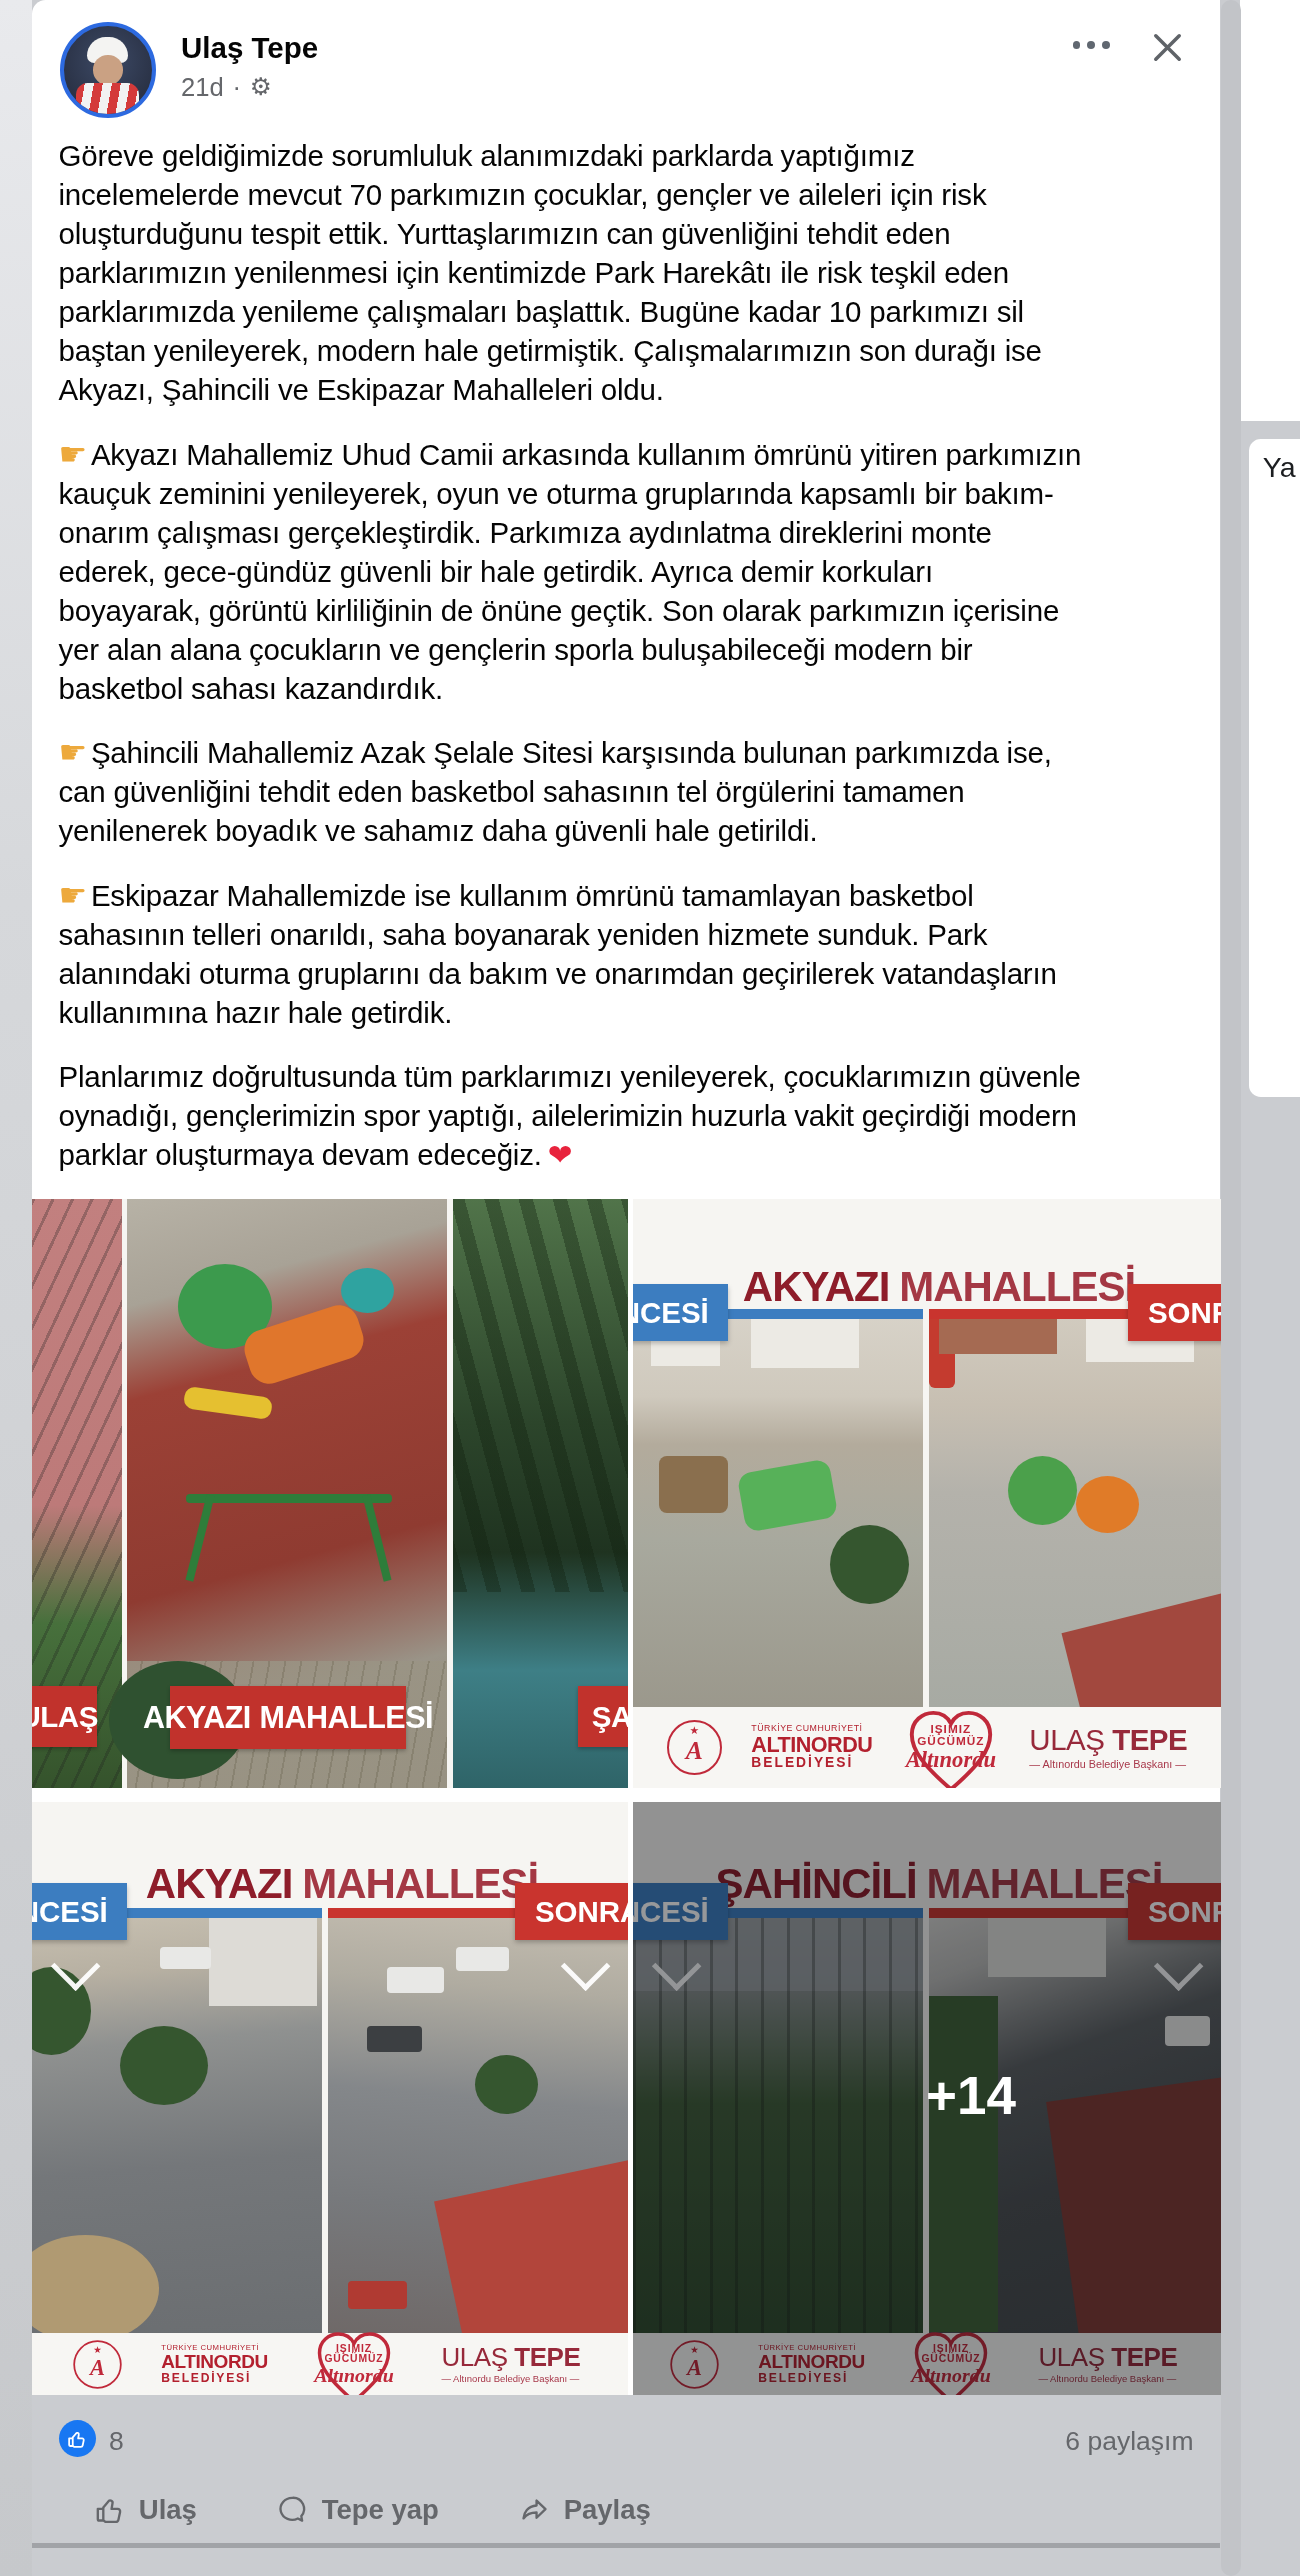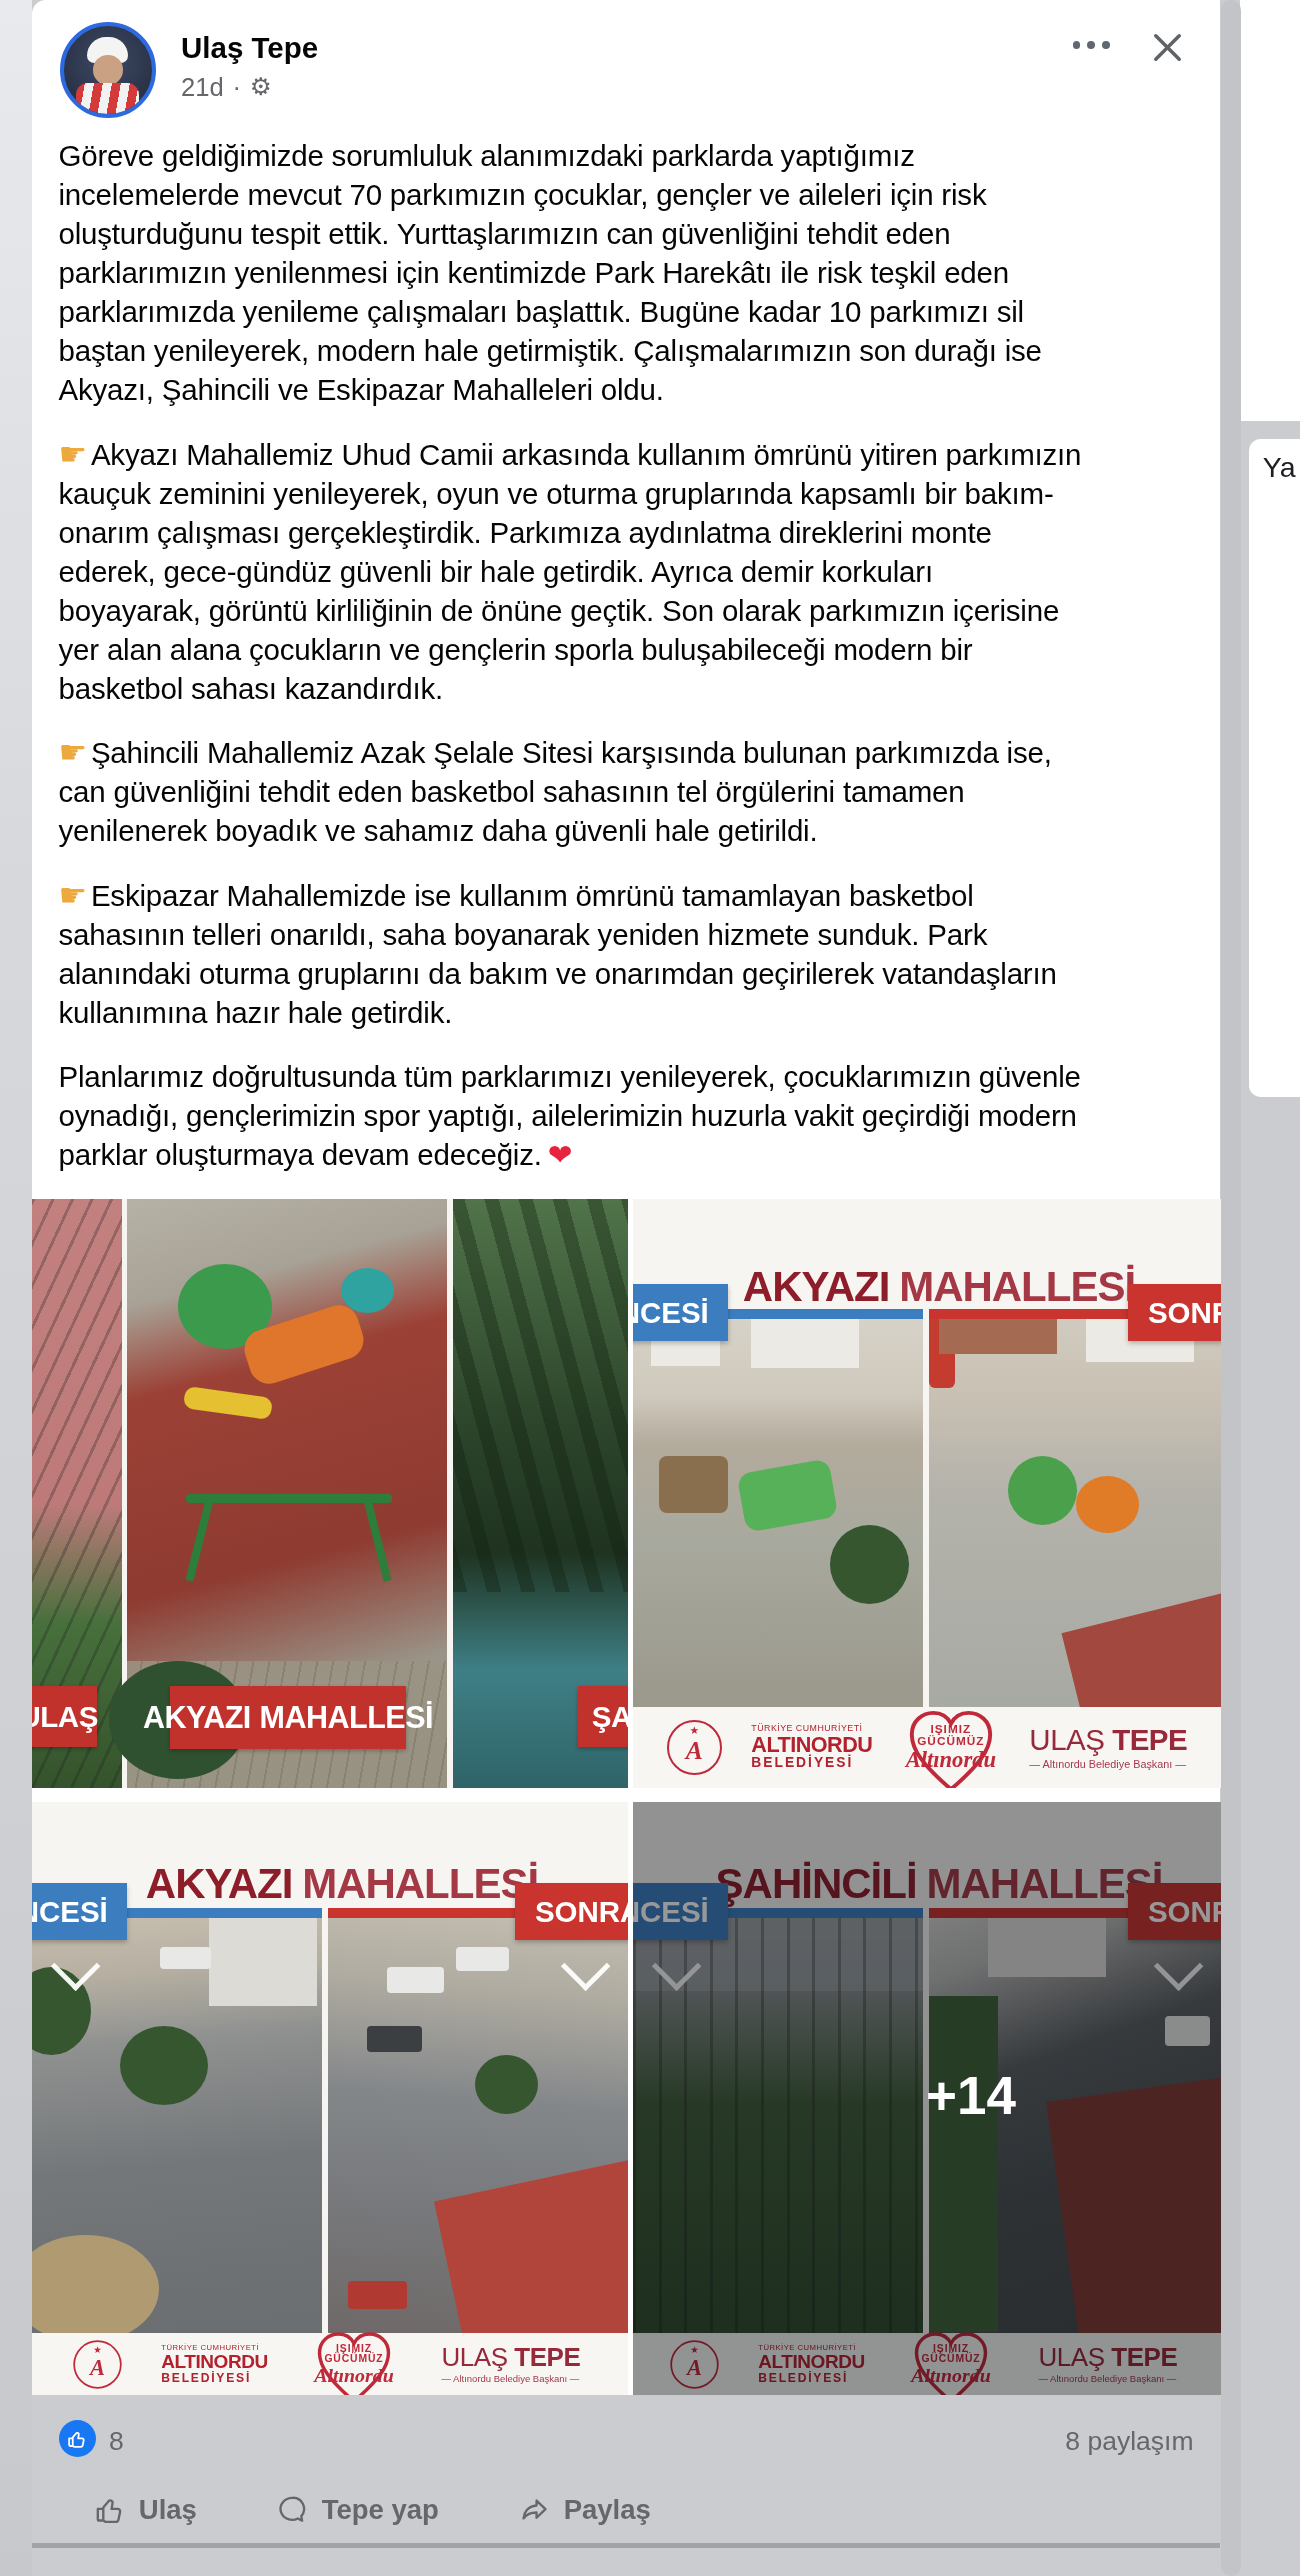--- a/index.html
+++ b/index.html
@@ -421,21 +421,21 @@
         <div class="more-count">+14</div>
       </div>
     </div>
 
     <div class="like-badge">
       <svg width="21.6" height="21.6" viewBox="0 0 24 24">
         <path d="M7.5 10.5v9.5M3.5 11.5h4v8.5h-3a1 1 0 0 1-1-1v-7.5zm4 8.3 1.5 1.2h7.5a2 2 0 0 0 2-1.6l1.2-5.6a1.8 1.8 0 0 0-1.8-2.2h-4.4l.7-4.1a1.7 1.7 0 0 0-3.2-1.1L7.5 10.5" fill="none" stroke="#ffffff" stroke-width="2" stroke-linejoin="round" stroke-linecap="round"></path>
       </svg>
     </div>
     <div class="like-count">8</div>
-    <div class="share-count">8 paylaşım</div>
+    <div class="share-count">6 paylaşım</div>
 
     <div class="actions">
       <div class="action">
         <svg width="33" height="33" viewBox="0 0 24 24">
           <path d="M7.5 10.5v9.5M3.5 11.5h4v8.5h-3a1 1 0 0 1-1-1v-7.5zm4 8.3 1.5 1.2h7.5a2 2 0 0 0 2-1.6l1.2-5.6a1.8 1.8 0 0 0-1.8-2.2h-4.4l.7-4.1a1.7 1.7 0 0 0-3.2-1.1L7.5 10.5" fill="none" stroke="#65676b" stroke-width="1.7" stroke-linejoin="round" stroke-linecap="round"></path>
         </svg>
         <span>Ulaş</span>
       </div>
       <div class="action">
         <svg width="33" height="33" viewBox="0 0 24 24">

